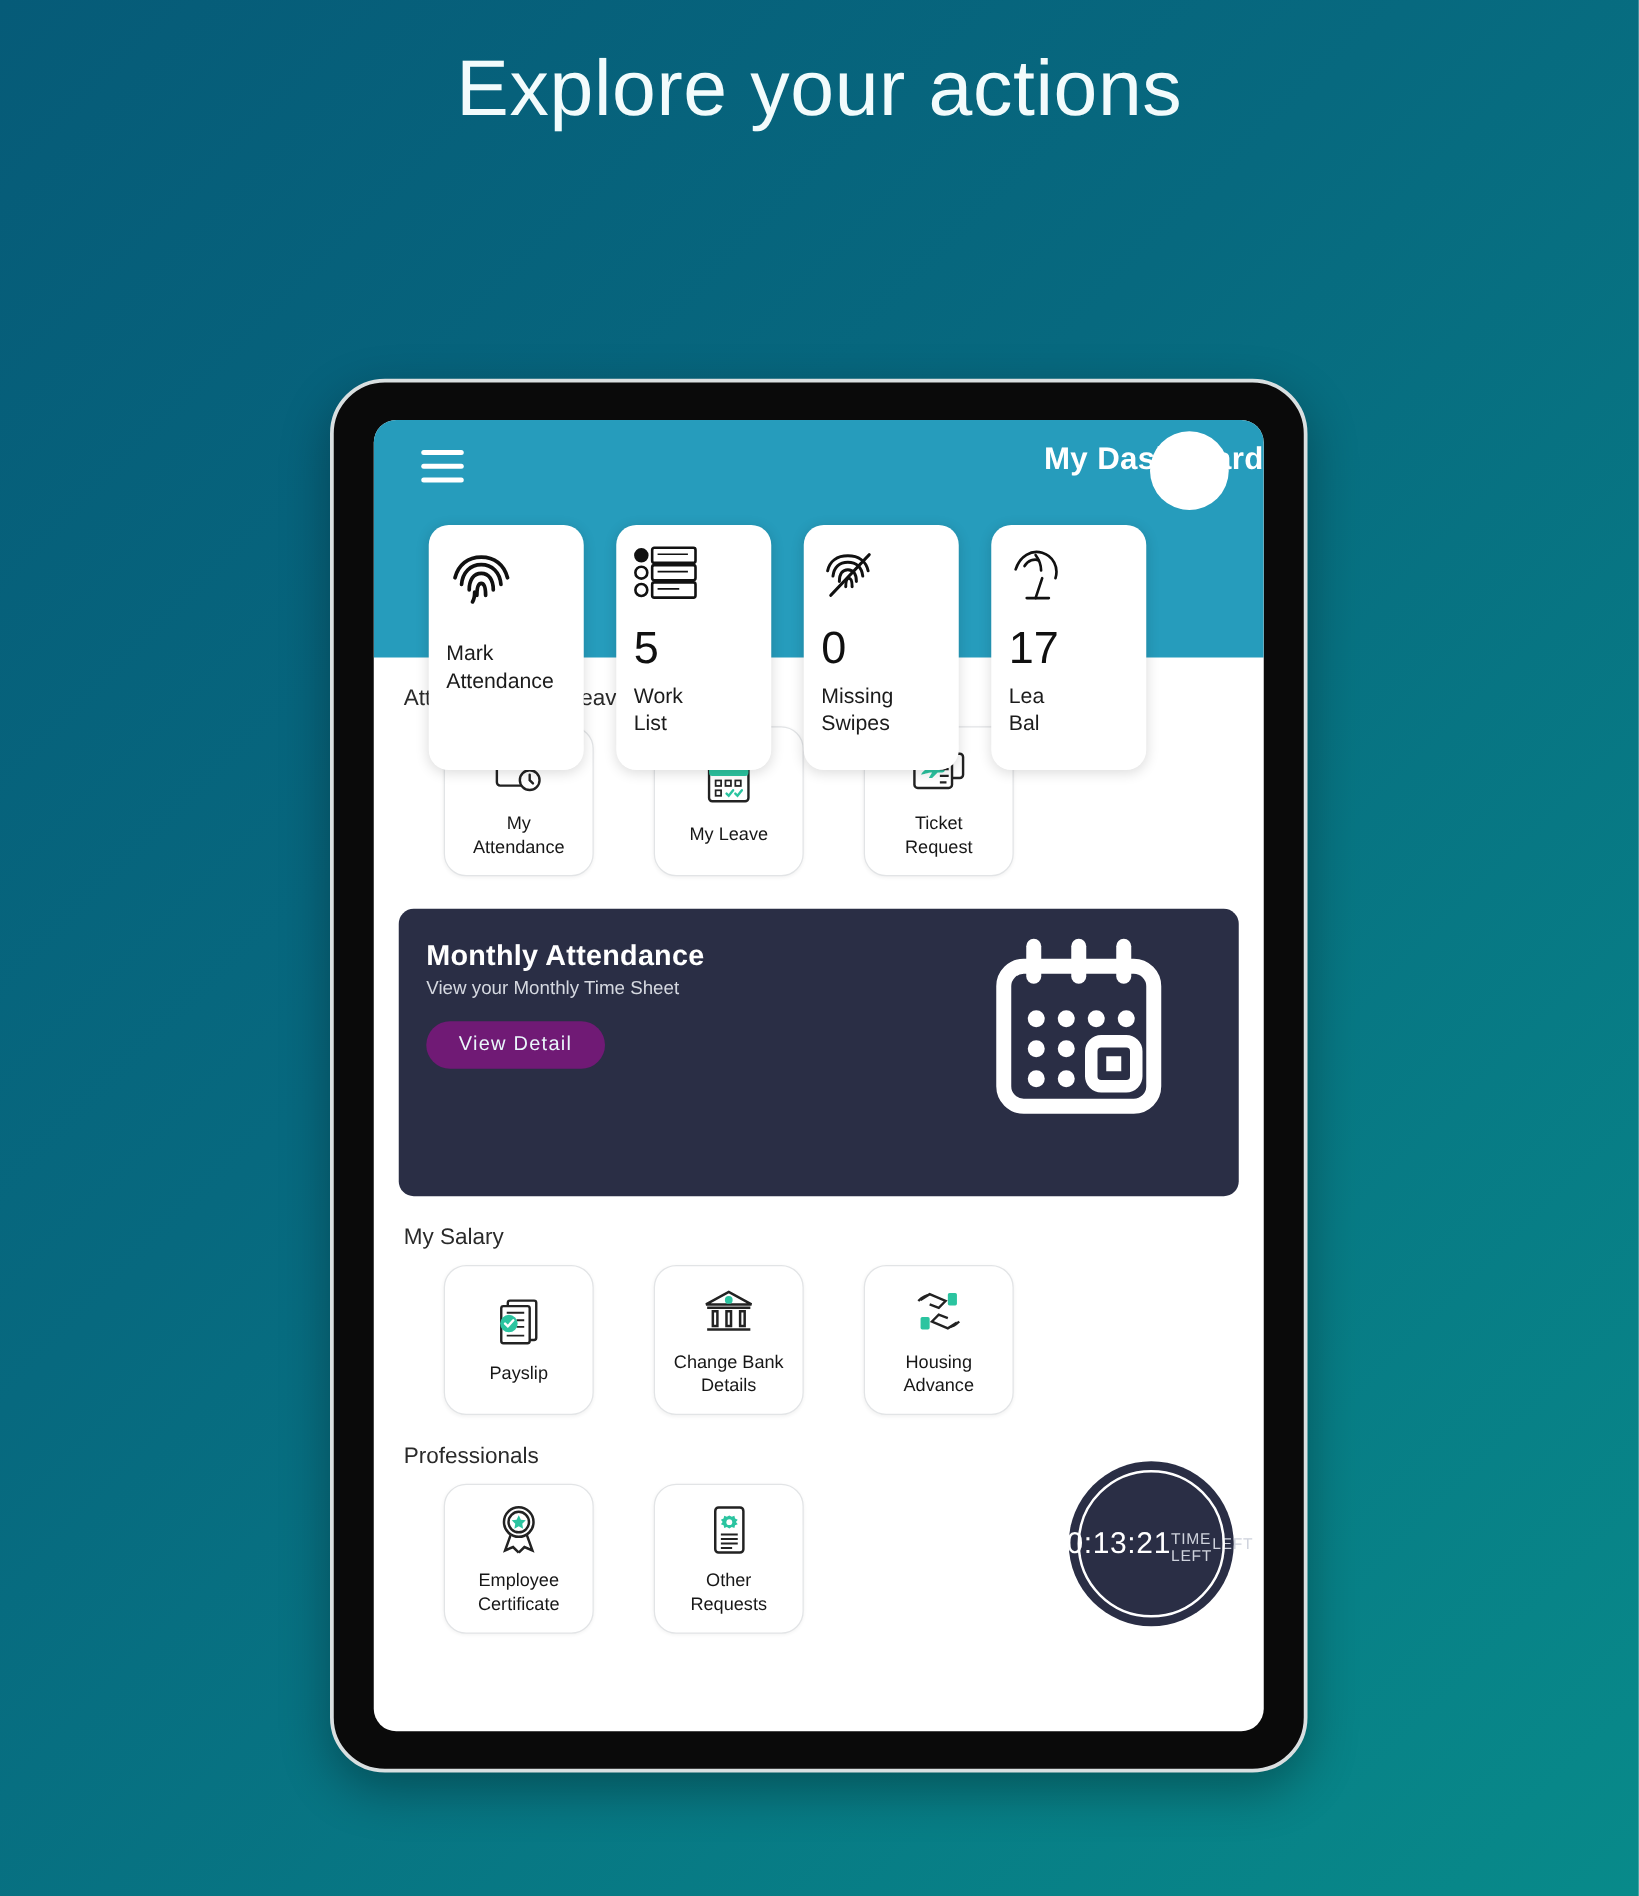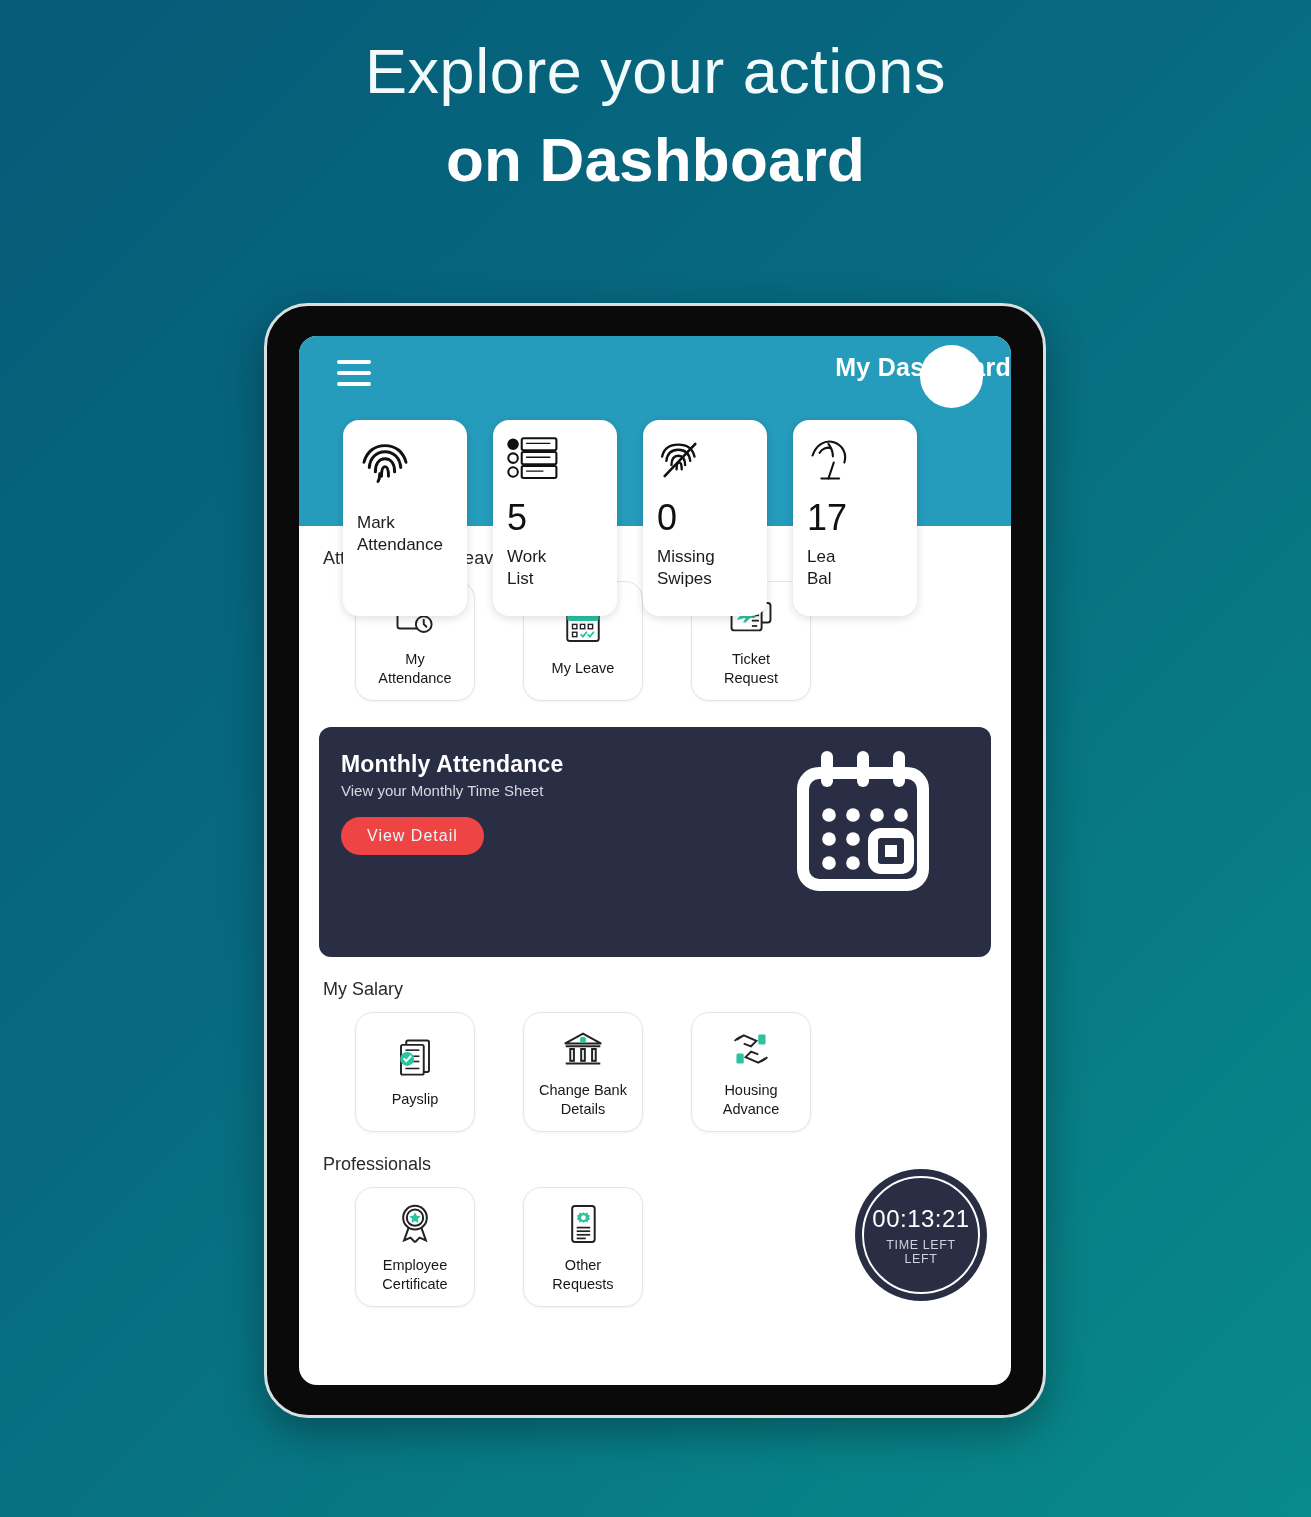--- a/index.html
+++ b/index.html
@@ -117,52 +117,51 @@
     height:230px;
     position:relative;
     padding:24px 22px;
     overflow:hidden;
   }
   .banner-title { color:#ffffff; font-size:23px; font-weight:700; letter-spacing:0.2px; }
   .banner-sub { color:#d5d8e0; font-size:15px; margin-top:4px; }
   .banner-btn {
     margin-top:18px;
     display:inline-block;
-    background:#ef4444; color:#eaf7fb;
+    background:#701a75; color:#eaf7fb;
     font-size:16px; letter-spacing:1px;
     padding:10px 26px; border-radius:22px;
     border:none; cursor:pointer;
     font-family:"Liberation Sans", sans-serif;
   }
   .banner-art { position:absolute; right:44px; top:22px; }
 
   
   .prof-row { display:flex; align-items:flex-start; }
   .timer {
     margin-left:auto; margin-right:6px; margin-top:-18px;
     width:132px; height:132px; border-radius:50%;
     background:#2a2e45;
-    display:flex; flex-direction:column;
+    display:flex; flex-direction:row;
     align-items:center; justify-content:center;
     position:relative;
   }
   .timer::before {
     content:""; position:absolute; left:7px; top:7px; right:7px; bottom:7px;
     border:2px solid #ffffff; border-radius:50%;
   }
   .timer-val { color:#ffffff; font-size:24px; font-weight:400; letter-spacing:0.5px; }
   .timer-l1 { color:#cfd3dd; font-size:12.5px; margin-top:5px; letter-spacing:0.6px; }
   .timer-l2 { color:#cfd3dd; font-size:12.5px; letter-spacing:0.6px; }
 </style>
 </head>
 <body>
 
 <div class="headline">
   <div class="line1">Explore your actions</div>
-  <div class="line2">on Dashboard</div>
 </div>
 
 <div class="tablet">
   <div class="screen">
 
     <div class="app-header">
       <div class="hamburger">
         <span></span>
           <span></span>
           <span></span>

